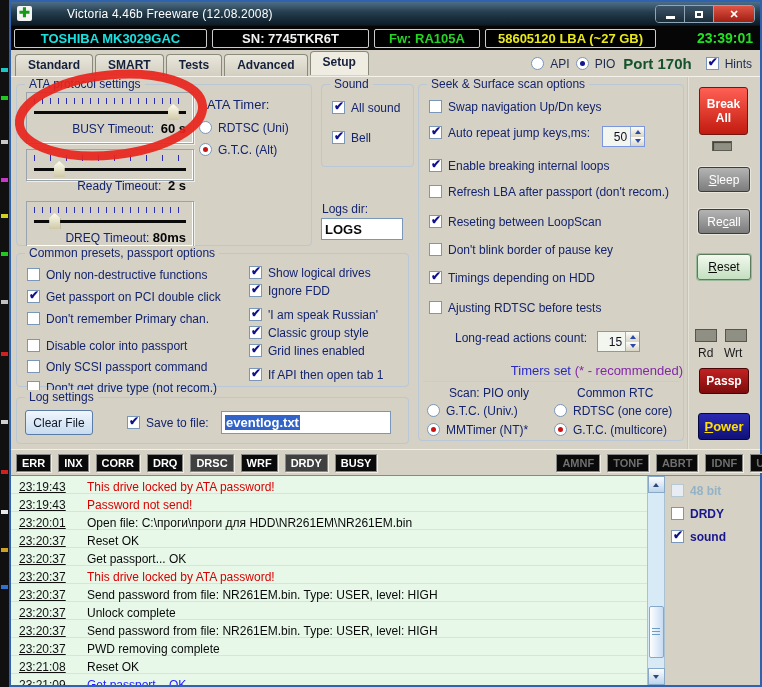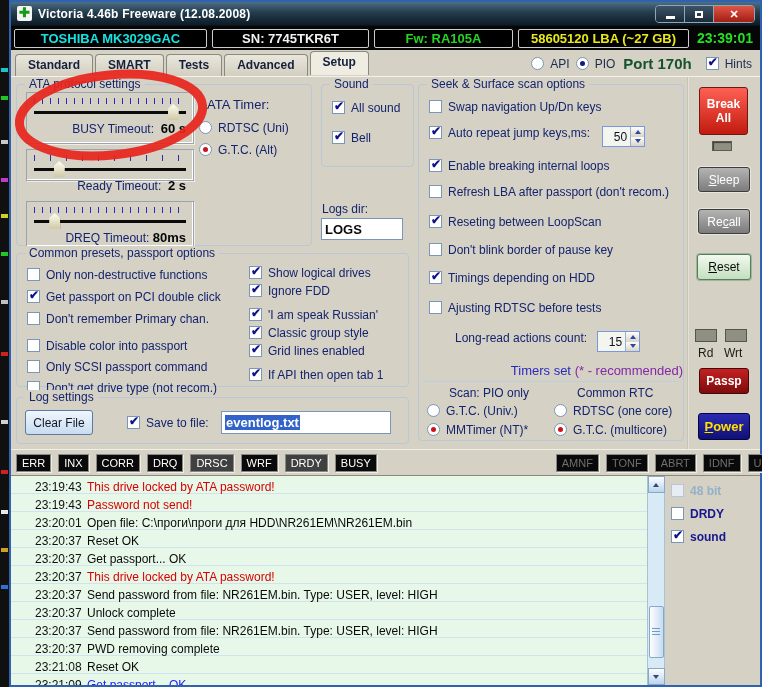--- a/index.html
+++ b/index.html
@@ -14,21 +14,21 @@
   
   .win { position:absolute; left:9px; top:0; width:753px; height:687px;
          border:2px solid #2f63b0; background:#d5d1c5; display:flex; flex-direction:column; }
 
   
   .titlebar { height:24px; background:linear-gradient(180deg,#4d6e87 0%,#243d4d 45%,#0d1b26 100%);
               display:flex; align-items:center; padding:0 6px; position:relative; flex:none;
               border-bottom:1px solid #0a141c; }
   .appicon { width:15px; height:15px; background:#f4f4f4; border-radius:2px; color:#159a15;
              font-size:13px; font-weight:bold; line-height:14px; text-align:center; margin-right:6px; }
-  .title { color:#ffffff; font-size:12px; font-weight:bold; letter-spacing:.2px; }
+  .title { color:#ffffff; font-size:12px; font-weight:normal; letter-spacing:.2px;margin-left:29px; }
   .winbtns { position:absolute; right:5px; top:3px; display:flex; border:1px solid #8fa6b8;
              border-radius:4px; overflow:hidden; }
   .wbtn { width:29px; height:16px; display:flex; align-items:center; justify-content:center;
           background:linear-gradient(#3c5468,#1b2c38); border-right:1px solid #8fa6b8; cursor:default; }
   .wbtn.close { width:40px; background:linear-gradient(#e05545,#a01e12); border-right:none;
                 color:#fff; font-size:11px; font-weight:bold; }
   .wbtn .minbar { width:9px; height:3px; background:#fff; margin-top:6px; }
   .wbtn .maxbox { width:8px; height:7px; border:2px solid #fff; }
 
   
@@ -111,33 +111,33 @@
   .rwlbl { position:absolute; font-size:12px; color:#1a1a1a; }
   .passp { left:688px; top:291px; width:50px; height:26px; background:linear-gradient(#c22222,#7e0c0c);
            border:1px solid #4a0606; color:#fff; font-size:12px; font-weight:bold; }
   .power { left:687px; top:336px; width:52px; height:27px; background:linear-gradient(#2a2ab2,#101078);
            border:1px solid #06063e; color:#ffe000; font-size:13px; font-weight:bold; }
 
   
   .regrow { height:27px; flex:none; background:#d5d1c5; border-top:1px solid #f2efe6;
             border-bottom:1px solid #8a8a7c; display:flex; align-items:center; padding:0 5px; gap:7px; }
   .ledbox { height:18px; padding:0 5px; background:#0a0a0a; border:1px solid #888;
-            box-shadow:1px 1px 0 #f0ede2; color:#fff; font-size:11px; font-weight:normal;
+            box-shadow:1px 1px 0 #f0ede2; color:#fff; font-size:11px; font-weight:bold;
             display:flex; align-items:center; }
   .ledbox.on { background:#404040; }
   .ledbox.dim { color:#6f6f6f; }
   .dimgap { margin-left:172px; }
 
   
   .logwrap { flex:1; display:flex; min-height:0; }
   .loglist { flex:1; background:#e7f8e9;
              background-image:repeating-linear-gradient(180deg,transparent 0 17px,#cfe4f0 17px 18px);
              border-right:1px solid #a8c2d4; overflow:hidden; padding-top:2px; }
   .lrow { height:18px; display:flex; align-items:center; font-size:12px; }
-  .lrow .t { width:58px; padding-left:24px; color:#101010; flex:none; }
+  .lrow .t { width:58px; padding-left:8px; color:#101010; flex:none;text-decoration:underline; }
   .lrow .m { padding-left:18px; white-space:nowrap; }
   .vsb { width:17px; background:#d9eaf7; display:flex; flex-direction:column; align-items:center;
          border-right:1px solid #a8c2d4; position:relative; }
   .sbtn { width:17px; height:17px; background:linear-gradient(#fbfdff,#bdd4ec); border:1px solid #88a8c8;
           display:flex; align-items:center; justify-content:center; }
   .sbtn.up { }
   .sbtn.dn { position:absolute; bottom:0; }
   .sthumb { position:absolute; top:62%; width:15px; height:52px; background:linear-gradient(90deg,#fdfeff,#c6dcf2);
             border:1px solid #88a8c8; border-radius:2px; display:flex; align-items:center; justify-content:center; }
   .grip { width:8px; height:7px; background-image:repeating-linear-gradient(180deg,#6f9cc4 0 1px,transparent 1px 3px); }
@@ -189,21 +189,21 @@
           </div>
         <div class="wbtn close">
             <span>✕</span>
           </div>
       </div>
     </div>
 
     <div class="infobar">
       <div class="seg" style="width:193px;color:#17e2e2">TOSHIBA MK3029GAC</div>
       <div class="seg" style="width:157px;color:#f2f2f2">SN: 7745TKR6T</div>
-      <div class="seg" style="width:139px;color:#25d425">Fw: RA105A</div>
+      <div class="seg" style="width:106px;color:#25d425">Fw: RA105A</div>
       <div class="seg" style="width:171px;color:#e8e81a">58605120 LBA (~27 GB)</div>
       <div class="clock">23:39:01</div>
     </div>
 
     <div class="tabrow">
       <div class="tab">Standard</div>
       <div class="tab">SMART</div>
       <div class="tab">Tests</div>
       <div class="tab">Advanced</div>
       <div class="tab active">Setup</div>

